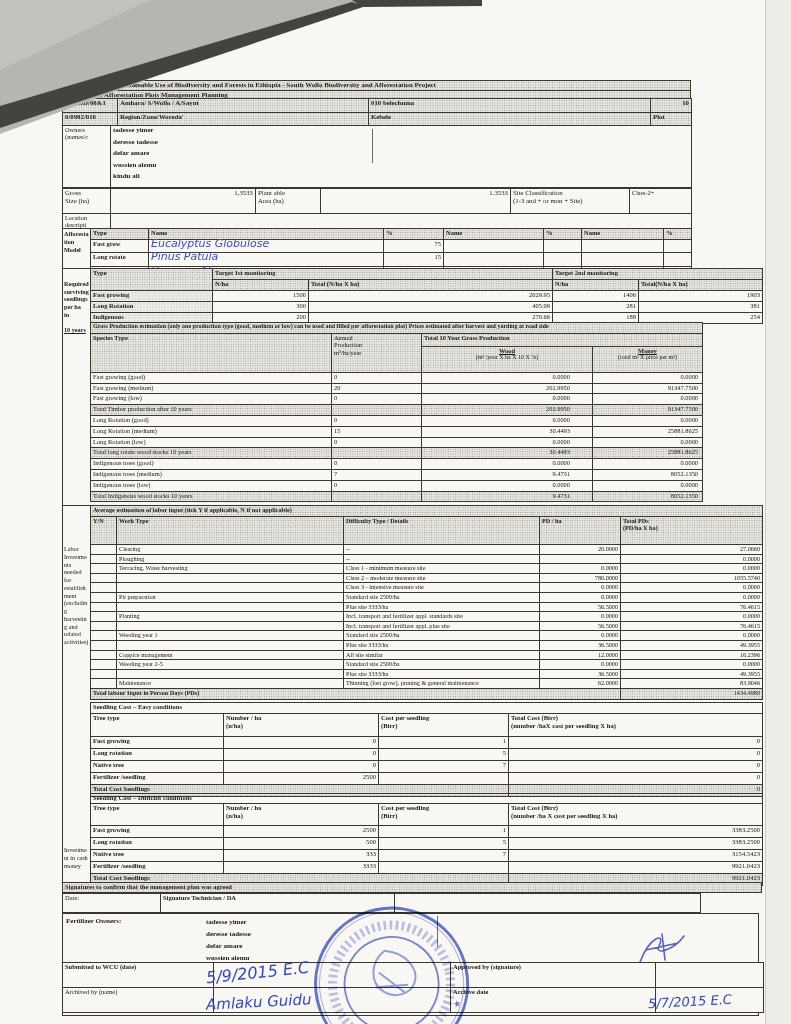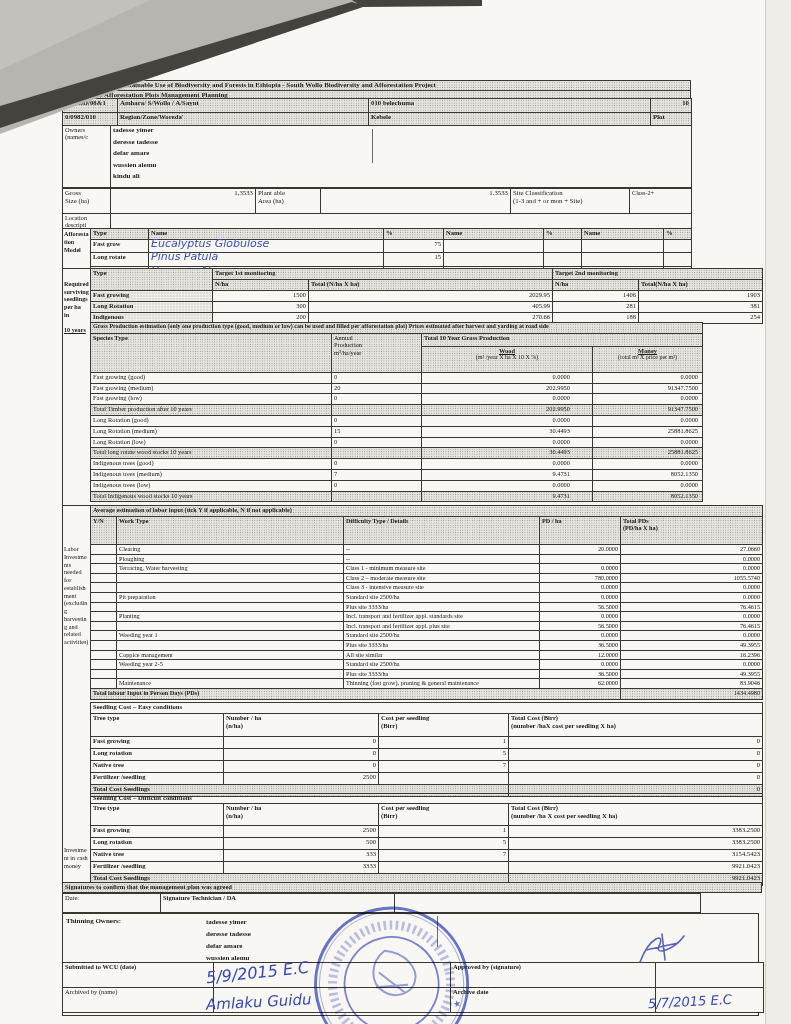--- a/index.html
+++ b/index.html
@@ -706,21 +706,21 @@
   <tbody>
       <tr>
     <td class="b" style="height:18px;font-weight:normal">Date:</td>
     <td class="b">Signature Technician / DA</td>
     <td></td>
   </tr>
 </tbody>
   </table>
 
 <div class="abs" style="left:62px;top:913px;width:695px;height:101px;border:1px solid #39372f;background:transparent">
-  <div class="b abs" style="left:3px;top:3px;font-size:7px">Thinning Owners:</div>
+  <div class="b abs" style="left:3px;top:3px;font-size:7px">Fertilizer Owners:</div>
   <div class="abs" style="left:143px;top:4px">
 
   <div class="b" style="font-size:7px;height:12px">tadesse yimer</div>
       <div class="b" style="font-size:7px;height:12px">deresse tadesse</div>
       <div class="b" style="font-size:7px;height:12px">defar amare</div>
       <div class="b" style="font-size:7px;height:12px">wussien alemu</div>
       <div class="b" style="font-size:7px;height:12px">kindu ali</div>
     </div>
 </div>
 <div class="artifact" style="left:437px;top:916px;width:1px;height:31px;opacity:.8"></div>

